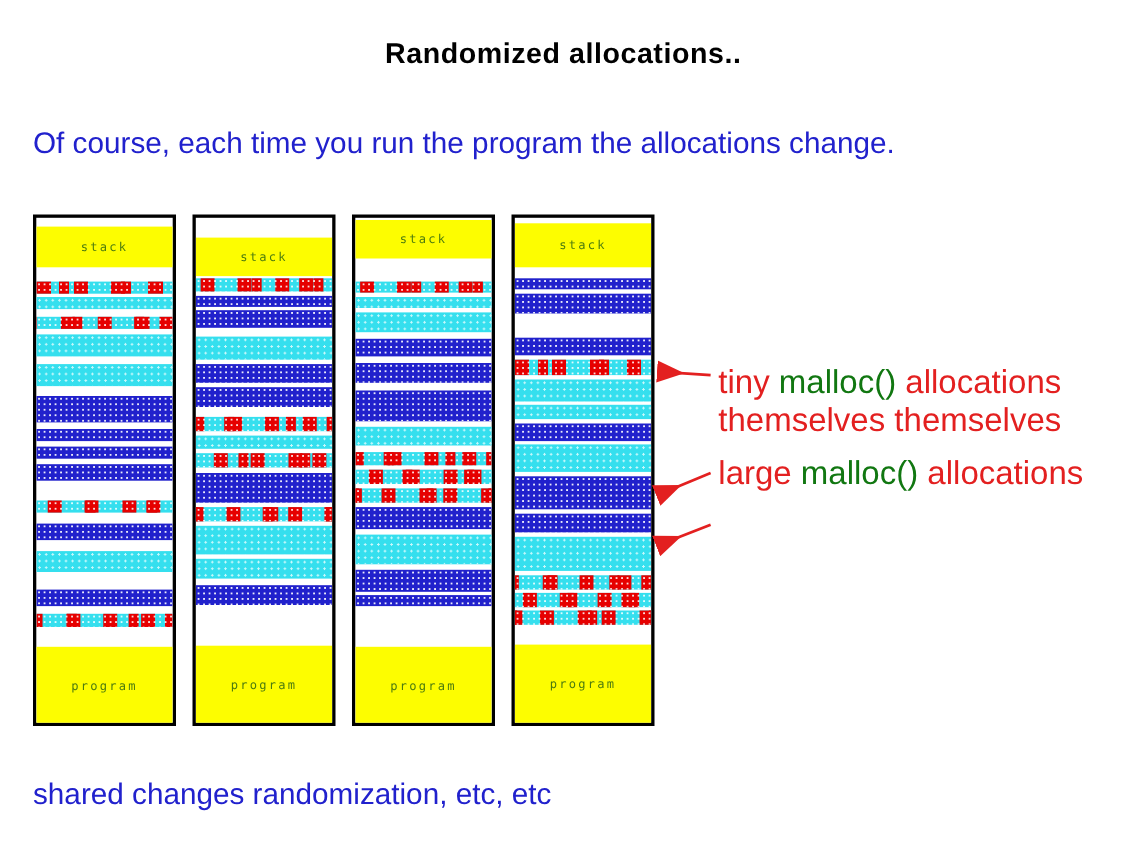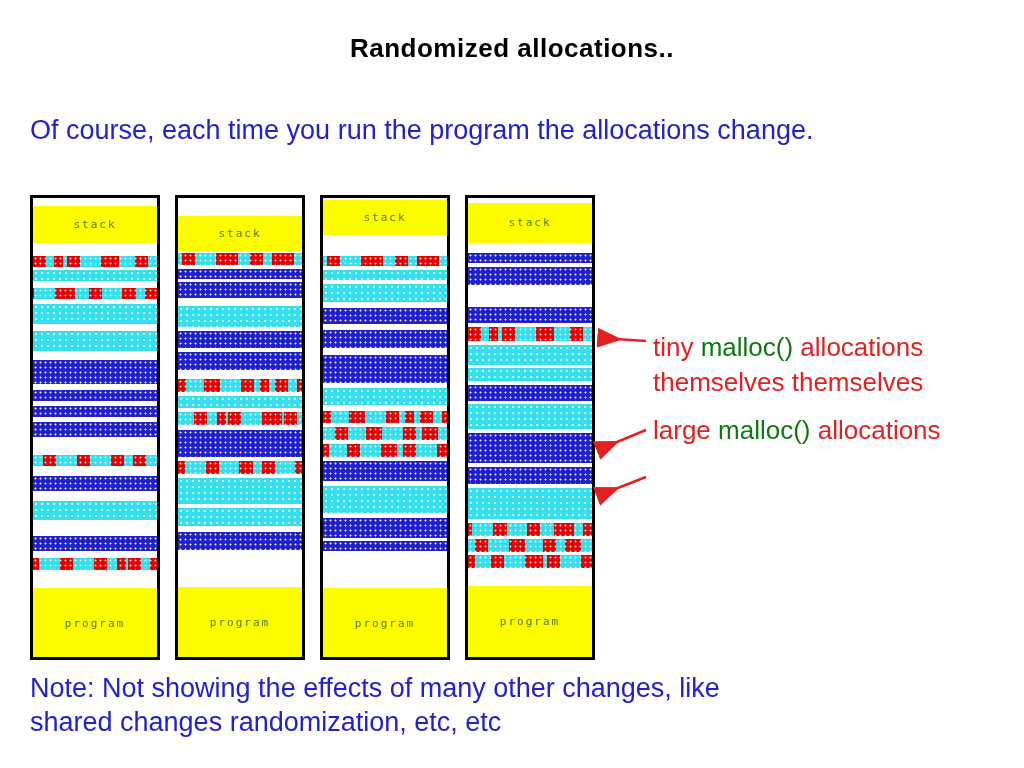--- a/index.html
+++ b/index.html
@@ -2,21 +2,21 @@
 <html style="--blue_text: #2121cd; --red_text: #e32020; --green_text: #117711; --cyan_band: #35dfee; --blue_band: #2121cc; --red_band: #e60000; --yellow_band: #fdfd00;"><head>
 <meta charset="utf-8">
 <style>
   html,body{margin:0;padding:0;background:#fff;}
   .slide{position:relative;width:1024px;height:768px;background:#fff;overflow:hidden;
          font-family:"Liberation Sans",sans-serif;}
   .title{position:absolute;top:33px;left:0;width:100%;text-align:center;
          font-size:26px;font-weight:bold;color:#000;letter-spacing:.5px;}
   .intro{position:absolute;left:30px;top:115px;font-size:27px;color:var(--blue_text,#2121cd);}
   .note{position:absolute;left:30px;top:671px;font-size:27px;line-height:34px;color:var(--blue_text,#2121cd);}
-  .annot{position:absolute;font-size:26px;line-height:35px;white-space:nowrap;}
+  .annot{position:absolute;font-size:30px;line-height:35px;white-space:nowrap;}
   .red{color:var(--red_text,#e32020);}
   .green{color:var(--green_text,#117711);}
   #maps{position:absolute;left:30px;top:195px;display:flex;gap:15px;}
   .mem-column{width:130px;height:465px;border:3px solid #000;background:#fff;
               box-sizing:border-box;overflow:hidden;}
   .band{width:100%;}
   .band-s,.band-p{background:var(--yellow_band,#fdfd00);color:#4d7c0f;text-align:center;
        font-family:"DejaVu Sans Mono",monospace;font-size:11px;letter-spacing:2px;}
   .band-c{background-color:var(--cyan_band,#35dfee);
        background-image:radial-gradient(#c9f8fb 1px,transparent 1.2px);
@@ -195,17 +195,17 @@
     <span class="red">tiny </span><span class="green">malloc()</span><span class="red"> allocations</span><br>
     <span class="red">themselves themselves</span>
   </div>
 
   <div class="annot" style="left:653px;top:413px">
     <span class="red">large </span><span class="green">malloc()</span><span class="red"> allocations</span>
   </div>
 
 
   <div class="note">
-    <span>Note: Not showing the effects of many other changes, like</span><br>
+    <br>
     <span>shared changes randomization, etc, etc</span>
   </div>
 
 </div>
 
 </body></html>

